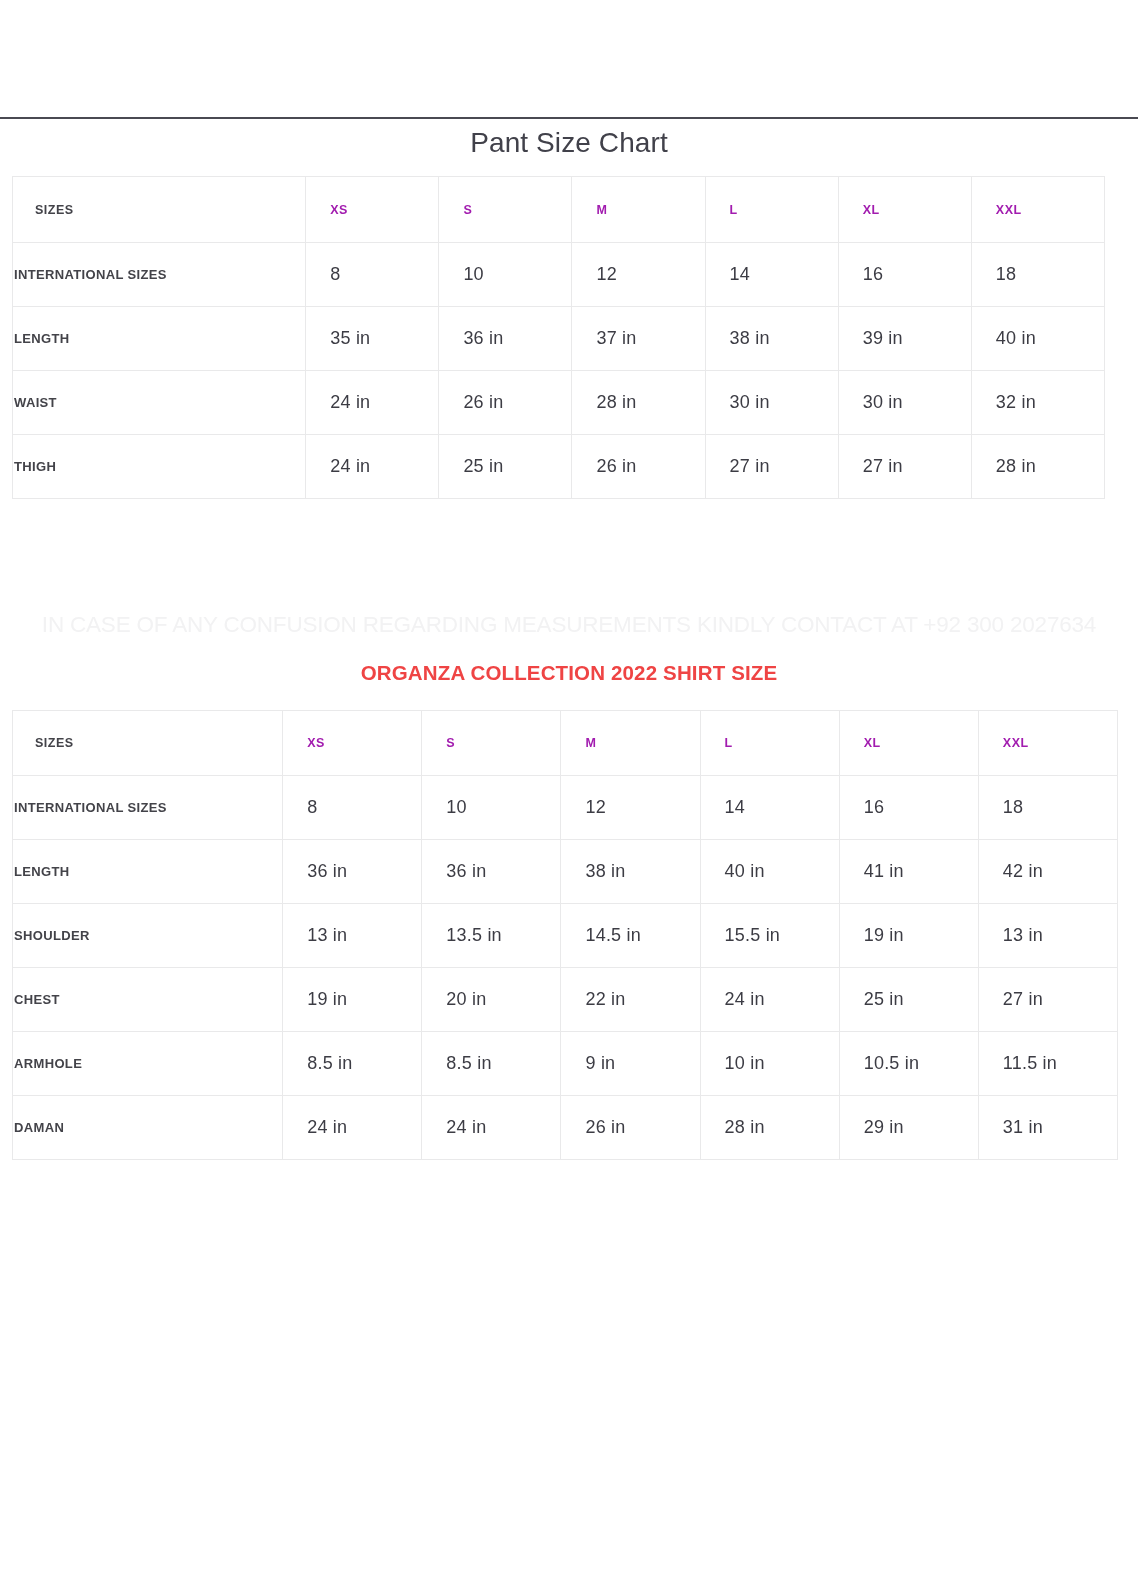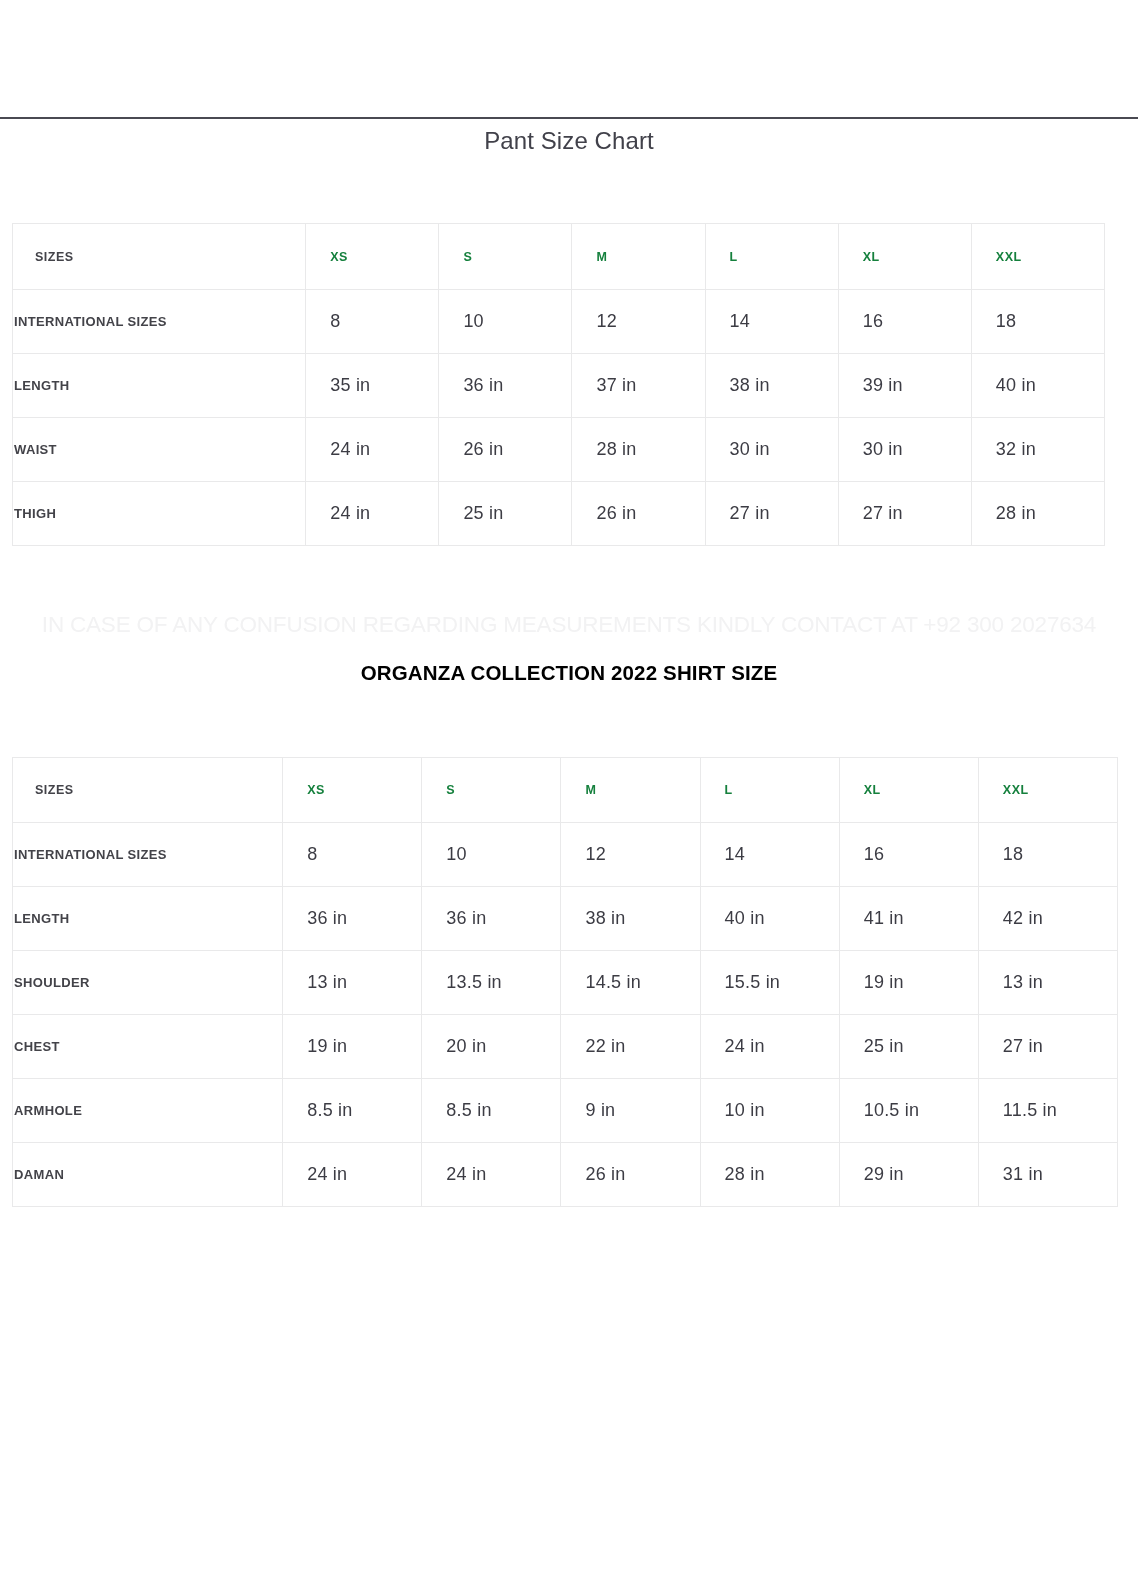--- a/index.html
+++ b/index.html
@@ -34,29 +34,29 @@
   .chart-title {
     position: absolute;
     left: 0;
     width: 1138px;
     text-align: center;
     color: #41414a;
     font-weight: 400;
   }
   #title-pant {
     top: 127px;
-    font-size: 24px;
+    font-size: 28px;
     letter-spacing: 0.1px;
   }
   #title-organza {
     top: 661px;
     font-size: 20.5px;
     font-weight: 700;
     letter-spacing: 0.15px;
-    color: #000000;
+    color: #ef4444;
   }
 
   
   .watermark {
     position: absolute;
     left: 0;
     top: 612px;
     width: 1138px;
     text-align: center;
     font-size: 22.5px;
@@ -65,21 +65,20 @@
     white-space: nowrap;
     user-select: none;
   }
 
   
   table.size-table {
     position: absolute;
     border-collapse: collapse;
     table-layout: fixed;
     background: #ffffff;
-    margin-top: 47px;
   }
   table.size-table td {
     border: 1px solid #e9e9ea;
     vertical-align: middle;
     background: #ffffff;
   }
   td.row-label {
     font-size: 13px;
     font-weight: 700;
     letter-spacing: 0.35px;
@@ -89,21 +88,21 @@
     font-size: 12.5px;
     font-weight: 700;
     letter-spacing: 0.5px;
     color: #434349;
     padding-left: 22px;
   }
   td.head-cell {
     font-size: 12.5px;
     font-weight: 700;
     letter-spacing: 0.5px;
-    color: #15803d;
+    color: #a21caf;
     padding-left: 24px;
   }
   td.val-cell {
     font-size: 18px;
     font-weight: 400;
     color: #3c3c44;
     padding-left: 24px;
     letter-spacing: 0.2px;
   }
 

